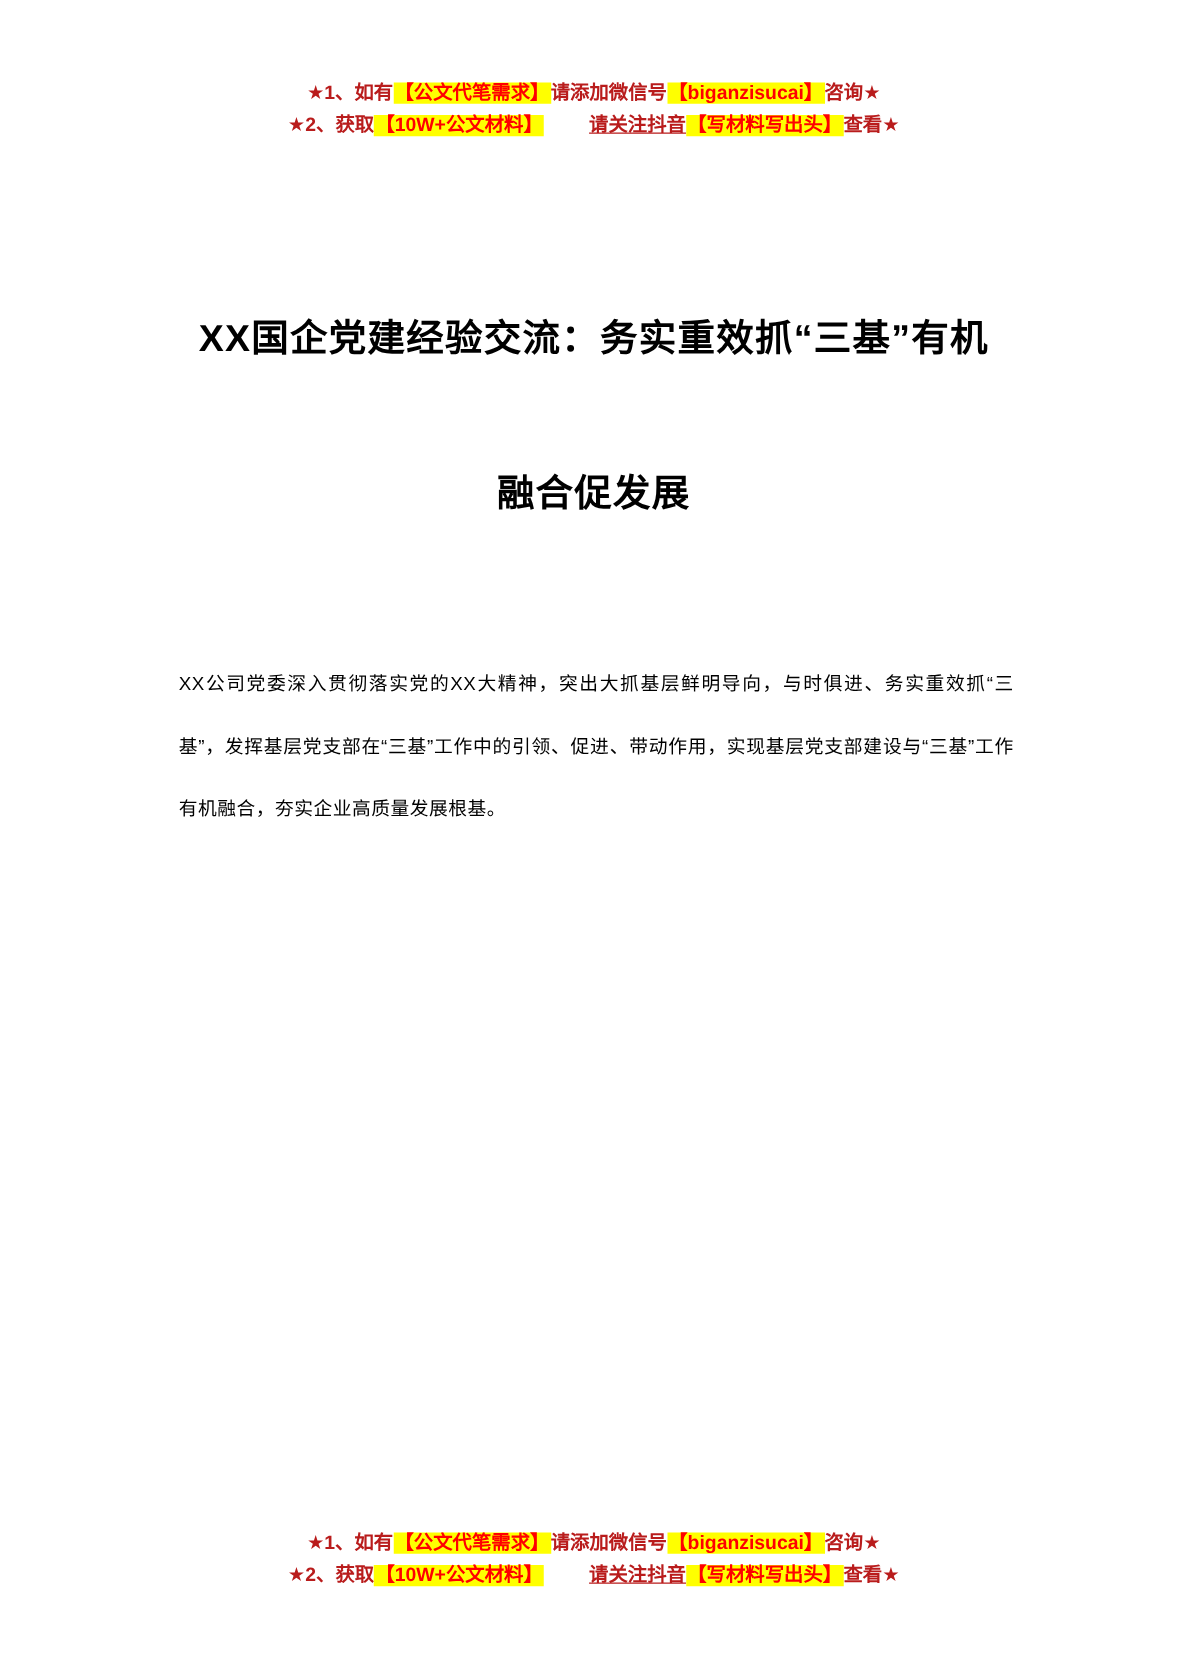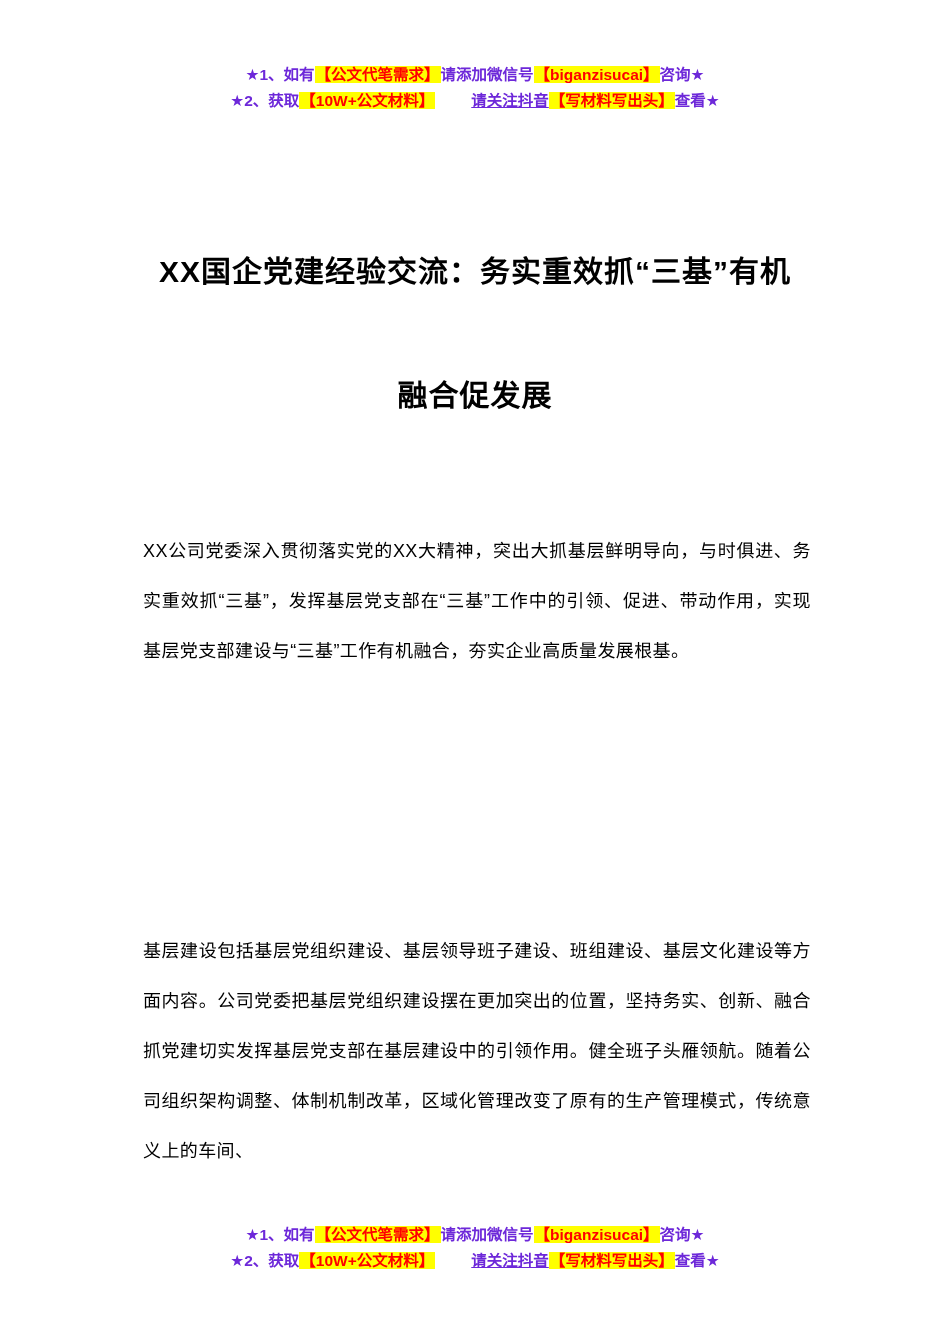--- a/index.html
+++ b/index.html
@@ -31,21 +31,21 @@
     white-space: nowrap;
   }
   .promo-top { top: 62px; }
   .promo-bottom { top: 1222px; }
   .promo-line { display: block; }
   .hl-yellow {
     background: #ffff00;
     color: #ff0000;
     padding: 0 1px;
   }
-  .black-text { color: #6d28d9; }
+  .black-text { color: #b91c1c; }
   .underline { text-decoration: underline; margin-left: 36px; }
 
   
   .doc-title {
     position: absolute;
     left: 150px;
     top: 190px;
     width: 650px;
     text-align: center;
     font-size: 30px;
@@ -53,21 +53,21 @@
     line-height: 124px;
     letter-spacing: 1px;
     color: #000000;
   }
 
   
   .body-block {
     position: absolute;
     left: 143px;
     width: 668px;
-    font-size: 18px;
+    font-size: 15px;
     line-height: 50px;
     text-align: justify;
     color: #000000;
     letter-spacing: 0.4px;
   }
   .p1 { top: 508px; }
   .h2 { top: 805px; }
   .p2 { top: 908px; }
 </style>
 </head>
@@ -78,20 +78,19 @@
   <div class="promo promo-top">
     <span class="promo-line"><span class="black-text">★1、如有</span><span class="hl-yellow">【公文代笔需求】</span><span class="black-text">请添加微信号</span><span class="hl-yellow">【biganzisucai】</span><span class="black-text">咨询★</span></span>
     <span class="promo-line"><span class="black-text">★2、获取</span><span class="hl-yellow">【10W+公文材料】</span><span class="black-text underline">请关注抖音</span><span class="hl-yellow">【写材料写出头】</span><span class="black-text">查看★</span></span>
   </div>
 
   <h1 class="doc-title">XX国企党建经验交流：务实重效抓“三基”有机融合促发展</h1>
 
   <p class="body-block p1">XX公司党委深入贯彻落实党的XX大精神，突出大抓基层鲜明导向，与时俱进、务实重效抓“三基”，发挥基层党支部在“三基”工作中的引领、促进、带动作用，实现基层党支部建设与“三基”工作有机融合，夯实企业高质量发展根基。</p>
 
 
-  <p class="body-block p2">基层建设包括基层党组织建设、基层领导班子建设、班组建设、基层文化建设等方面内容。公司党委把基层党组织建设摆在更加突出的位置，坚持务实、创新、融合抓党建切实发挥基层党支部在基层建设中的引领作用。健全班子头雁领航。随着公司组织架构调整、体制机制改革，区域化管理改变了原有的生产管理模式，传统意义上的车间、</p>
 
   <div class="promo promo-bottom">
     <span class="promo-line"><span class="black-text">★1、如有</span><span class="hl-yellow">【公文代笔需求】</span><span class="black-text">请添加微信号</span><span class="hl-yellow">【biganzisucai】</span><span class="black-text">咨询★</span></span>
     <span class="promo-line"><span class="black-text">★2、获取</span><span class="hl-yellow">【10W+公文材料】</span><span class="black-text underline">请关注抖音</span><span class="hl-yellow">【写材料写出头】</span><span class="black-text">查看★</span></span>
   </div>
 
 </div>
 
 </body></html>

